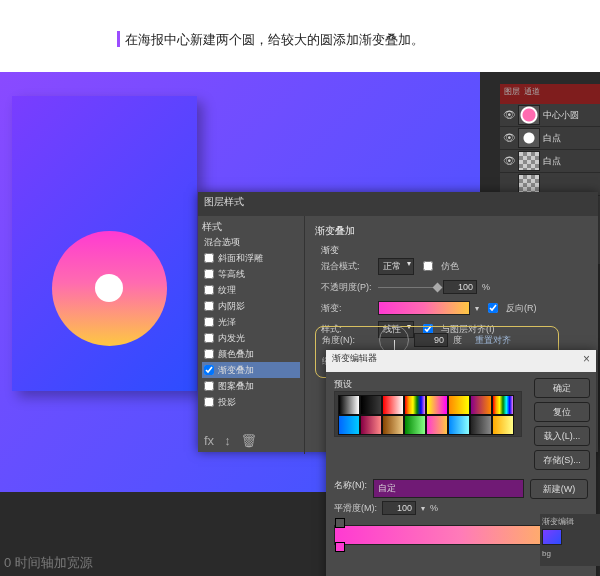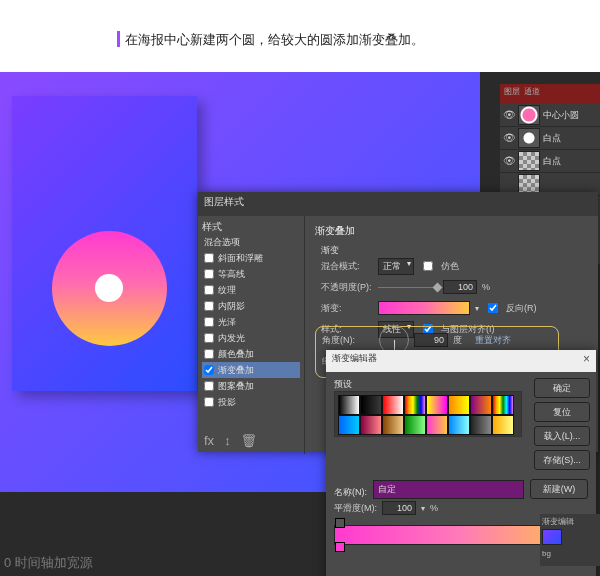--- a/index.html
+++ b/index.html
@@ -50,21 +50,21 @@
 .pre-row{display:flex;align-items:center;gap:4px;height:18px;margin-top:4px}
 .pre-row input{width:10px;height:10px}
 .gr-big{position:absolute;top:225px;right:2px;width:56px;height:36px;background:linear-gradient(180deg,#ff3ad2,#fec742)}
 .ge-dialog{position:absolute;top:278px;left:326px;width:270px;height:260px;background:#4a4a4a;color:#ddd;box-shadow:0 0 10px rgba(0,0,0,.5);font-size:9px}
 .ge-title{height:18px;background:#eee;color:#333;padding:2px 6px;display:flex;justify-content:space-between}
 .ge-close{color:#555;font-size:12px}
 .ge-body{padding:6px 8px;position:relative;height:232px}
 .presets{border:1px solid #333;background:#3a3a3a;padding:3px;display:grid;grid-template-columns:repeat(8,20px);grid-template-rows:repeat(2,18px);gap:2px;width:180px}
 .sw{width:20px;height:18px;border:1px solid #111}
 .ge-btns{position:absolute;top:6px;right:6px;width:56px;display:flex;flex-direction:column;gap:4px}
-.name-row{display:flex;align-items:flex-end;gap:6px;margin-top:42px}
+.name-row{display:flex;align-items:flex-start;gap:6px;margin-top:42px}
 .name-input{flex:1;background:#701a75;border:1px solid #222;padding:2px 4px;color:#ddd}
 .ge-btn-new{width:56px}
 .grad-bar-wrap{margin-top:8px}
 .grad-bar{height:18px;background:linear-gradient(90deg,#ff3ad2 0%,#ff7bb8 50%,#fec742 100%);border:1px solid #222;position:relative;margin:6px 0 4px}
 .stop-top{position:absolute;top:-8px;width:8px;height:8px;background:#555;border:1px solid #000}
 .stop-bot{position:absolute;bottom:-8px;width:8px;height:8px;border:1px solid #000}
 .mini-panel{position:absolute;bottom:10px;right:0;width:56px;height:48px;background:#3b3b3b;color:#bbb;font-size:8px;padding:2px}
 .mini-panel .thumb{width:18px;height:14px;margin:2px 0}
 </style>
 </head>

